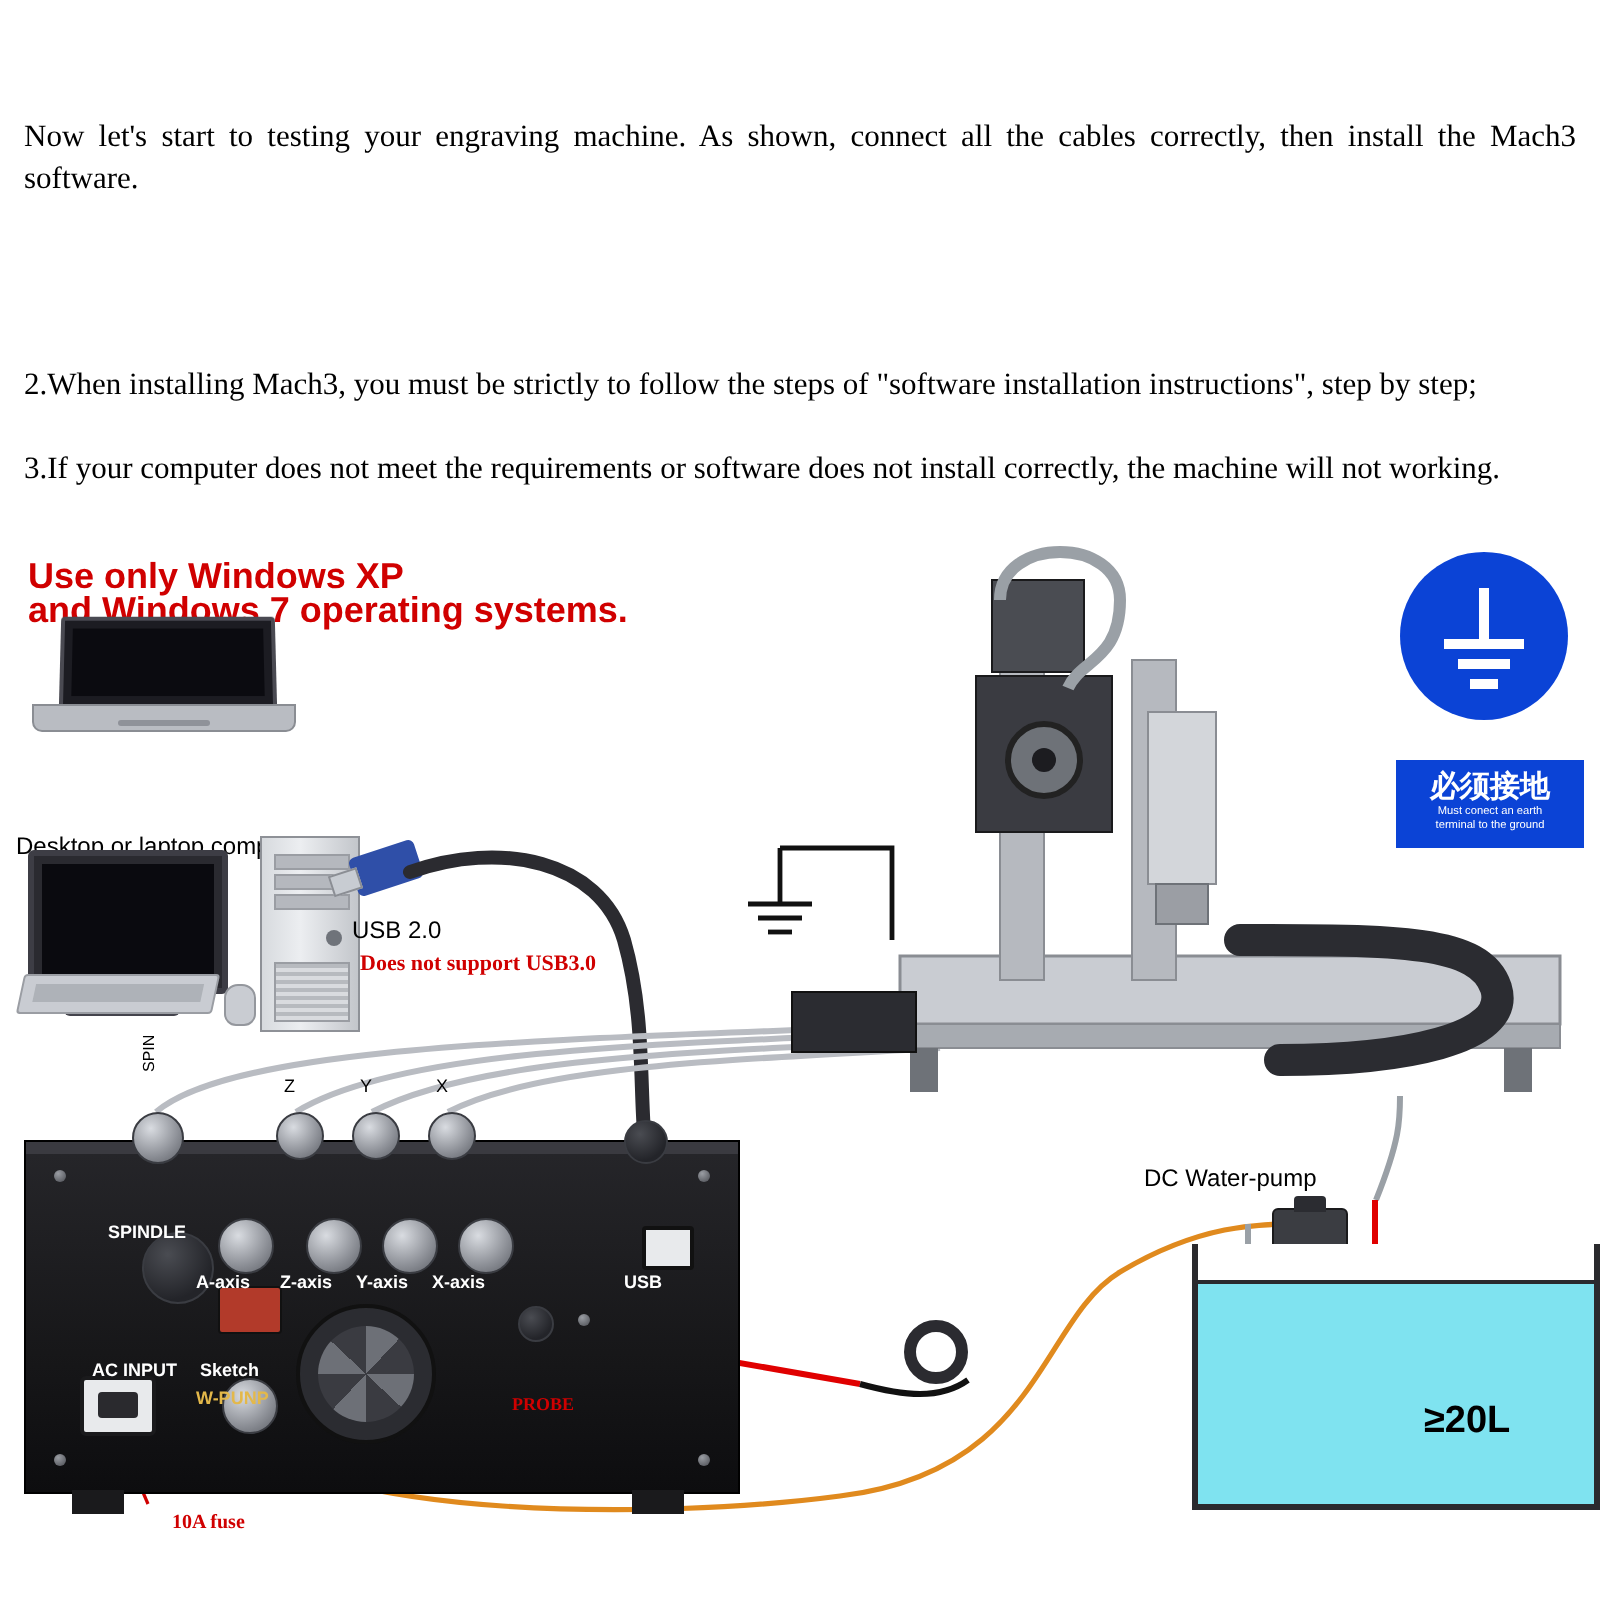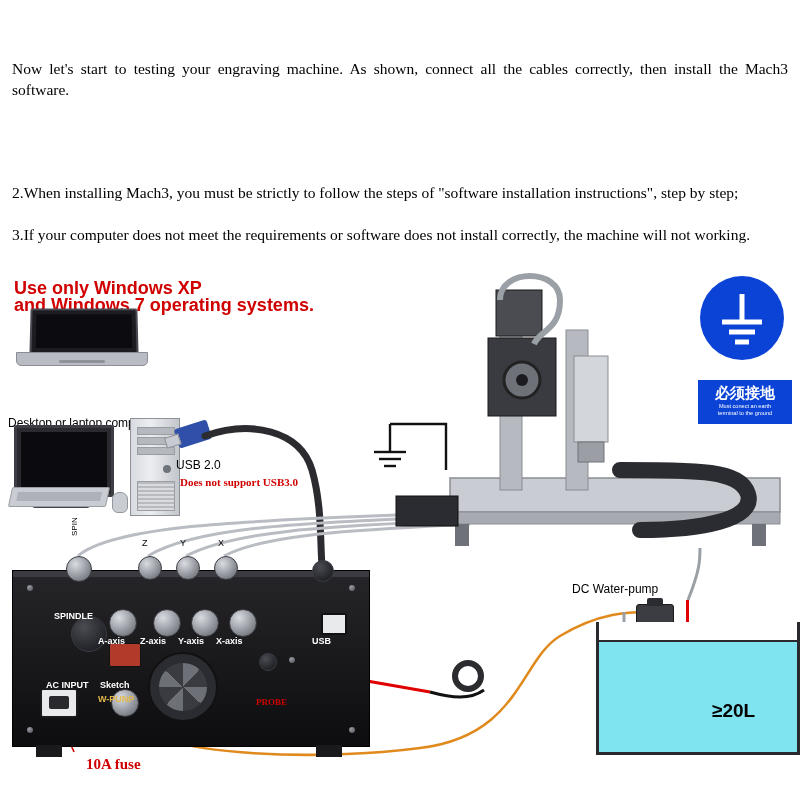--- a/index.html
+++ b/index.html
@@ -260,21 +260,21 @@
   <div class="lbl-w" style="left:46px;top:680px;font-size:9px;">AC INPUT</div>
   <div class="lbl-w" style="left:100px;top:680px;font-size:9px;">Sketch</div>
   <div class="lbl-w" style="left:98px;top:694px;font-size:9px;color:#e3b84a;">W-PUNP</div>
   <div class="lbl-red" style="left:244px;top:664px;font-size:9px;margin-top:33px;">PROBE</div>
 
   <div class="lbl" style="left:70px;top:536px;font-size:8px;transform:rotate(-90deg);transform-origin:left top;">SPIN</div>
   <div class="lbl" style="left:142px;top:538px;font-size:9px;">Z</div>
   <div class="lbl" style="left:180px;top:538px;font-size:9px;">Y</div>
   <div class="lbl" style="left:218px;top:538px;font-size:9px;">X</div>
 
-  <div class="lbl-red" style="left:74px;top:756px;font-size:15px;">10A fuse</div>
+  <div class="lbl-red" style="left:74px;top:756px;font-size:10px;">10A fuse</div>
 
   <div class="lbl-b" style="left:572px;top:582px;">DC Water-pump</div>
   <div id="pump"></div>
   <div id="tank">
     <div class="lvl"></div>
   </div>
   <div id="tank-label">≥20L</div>
 
 </div>
 

